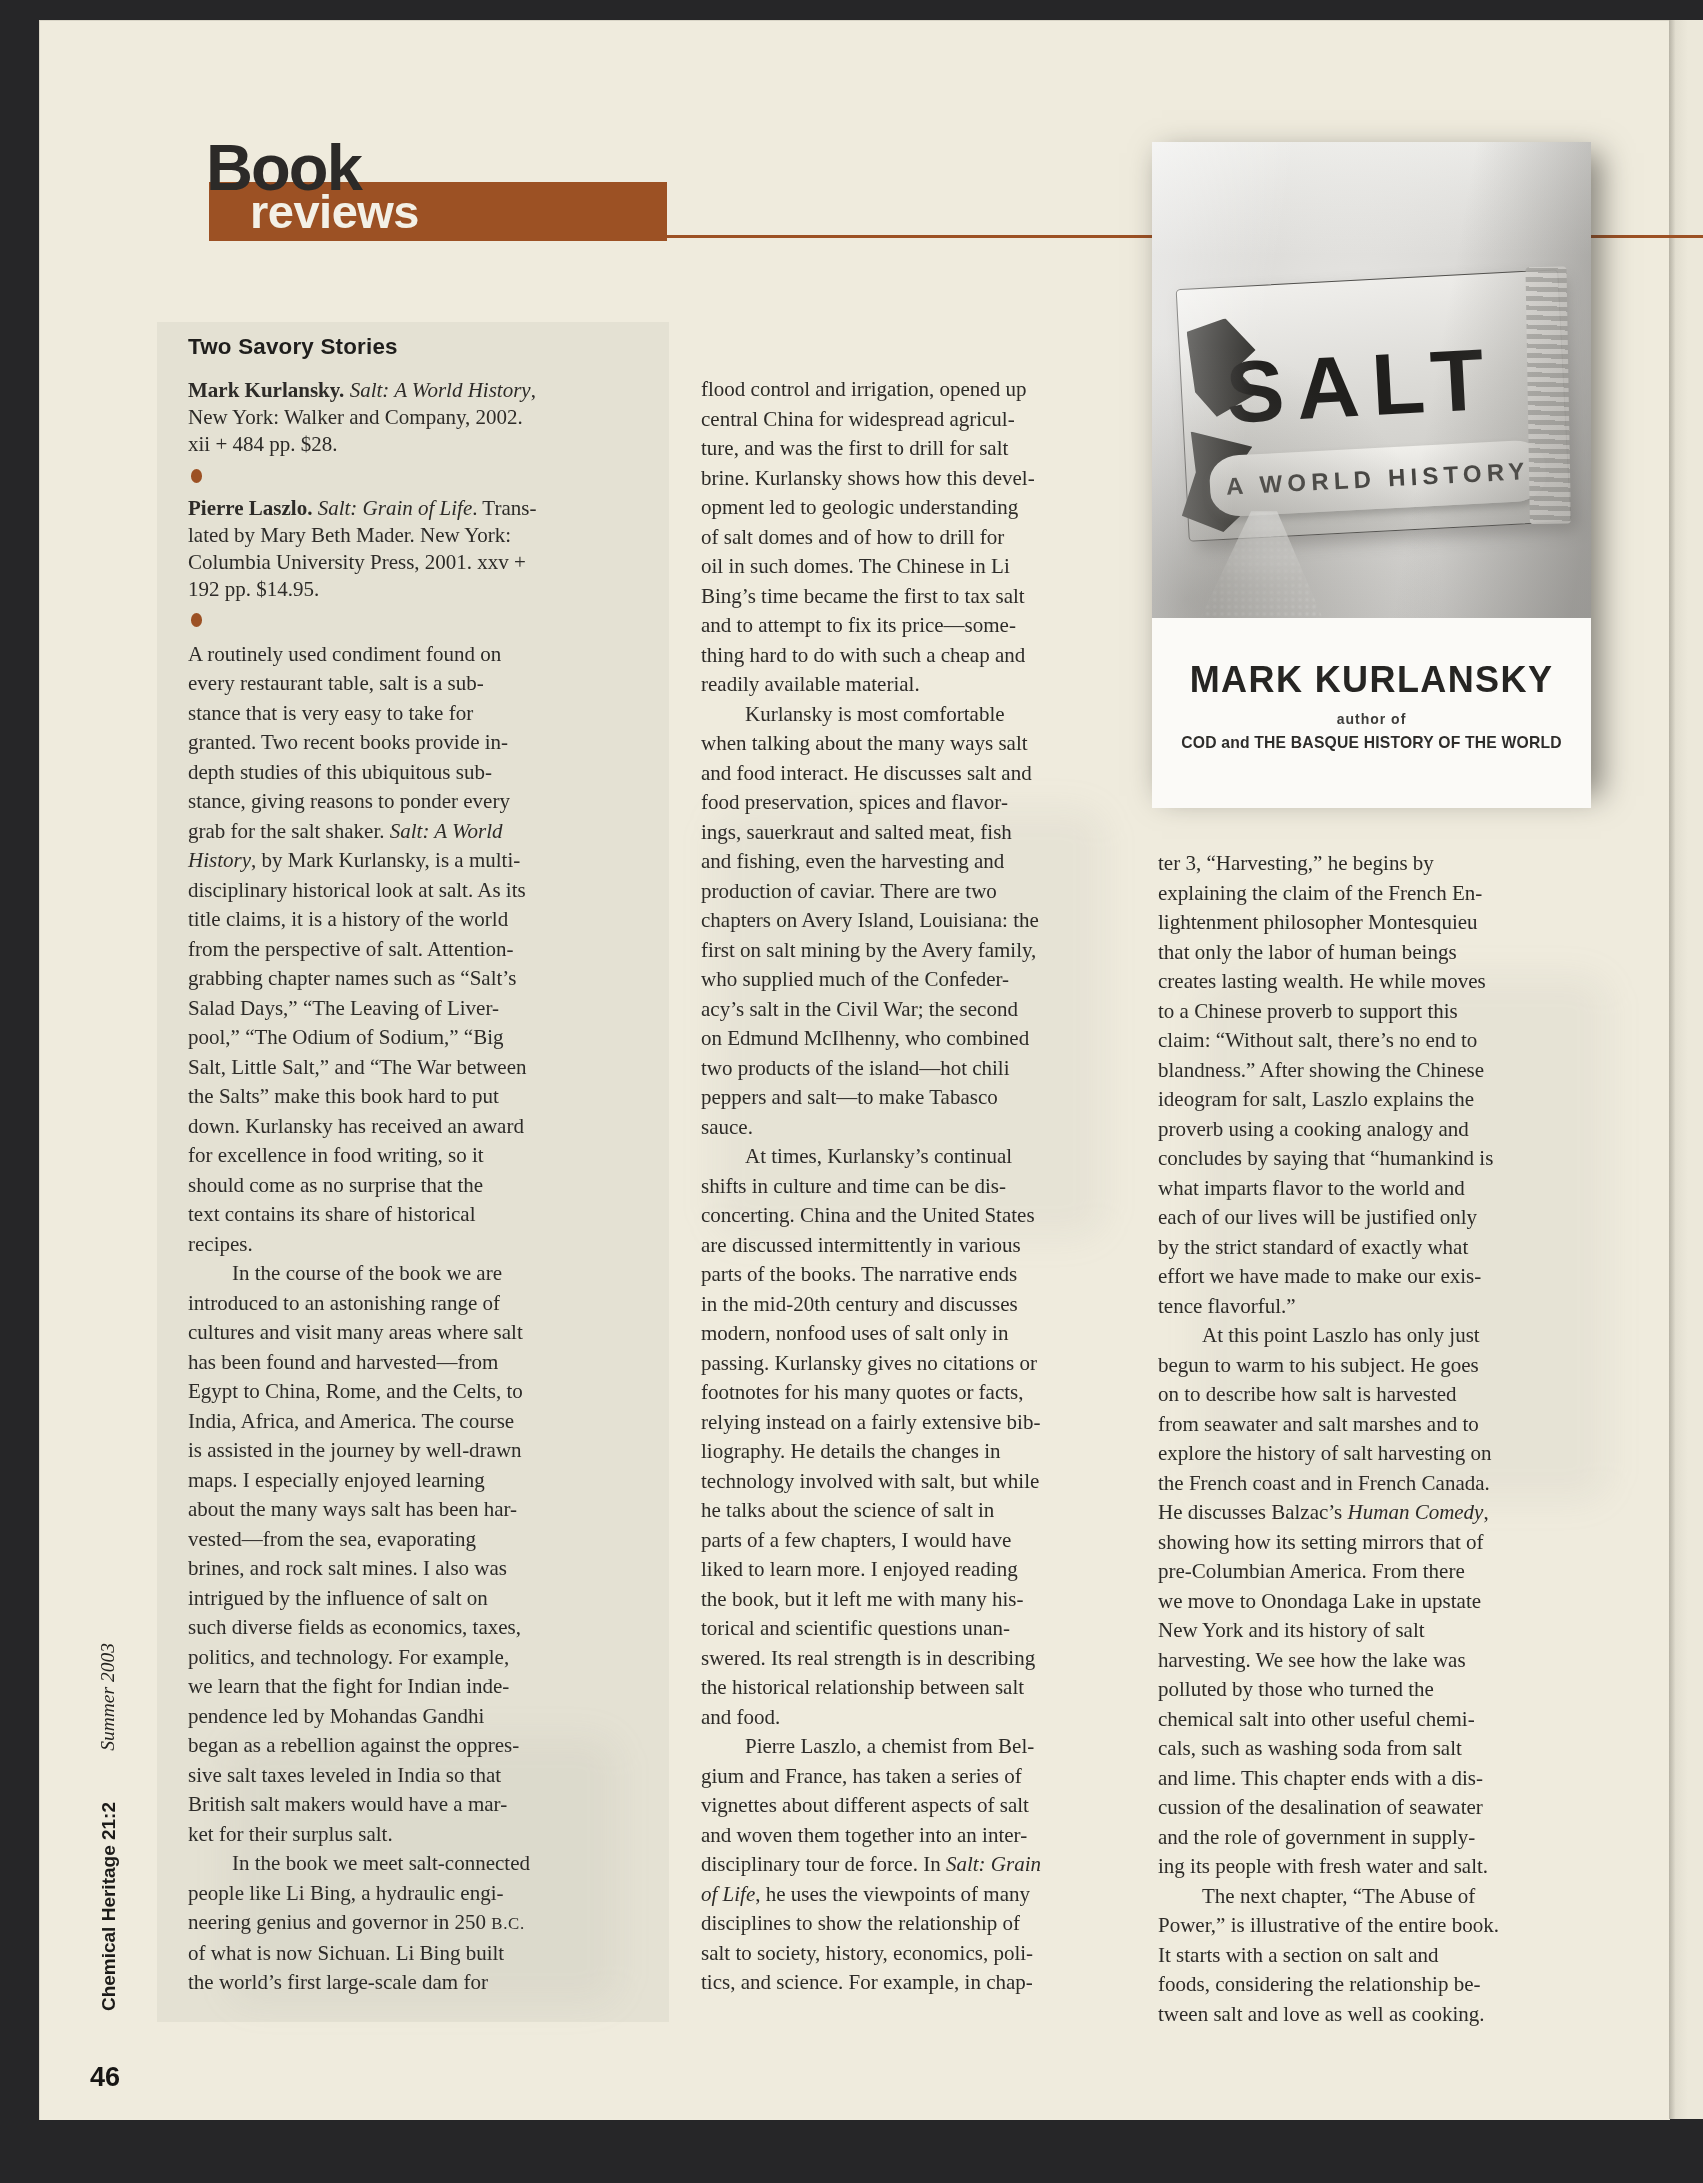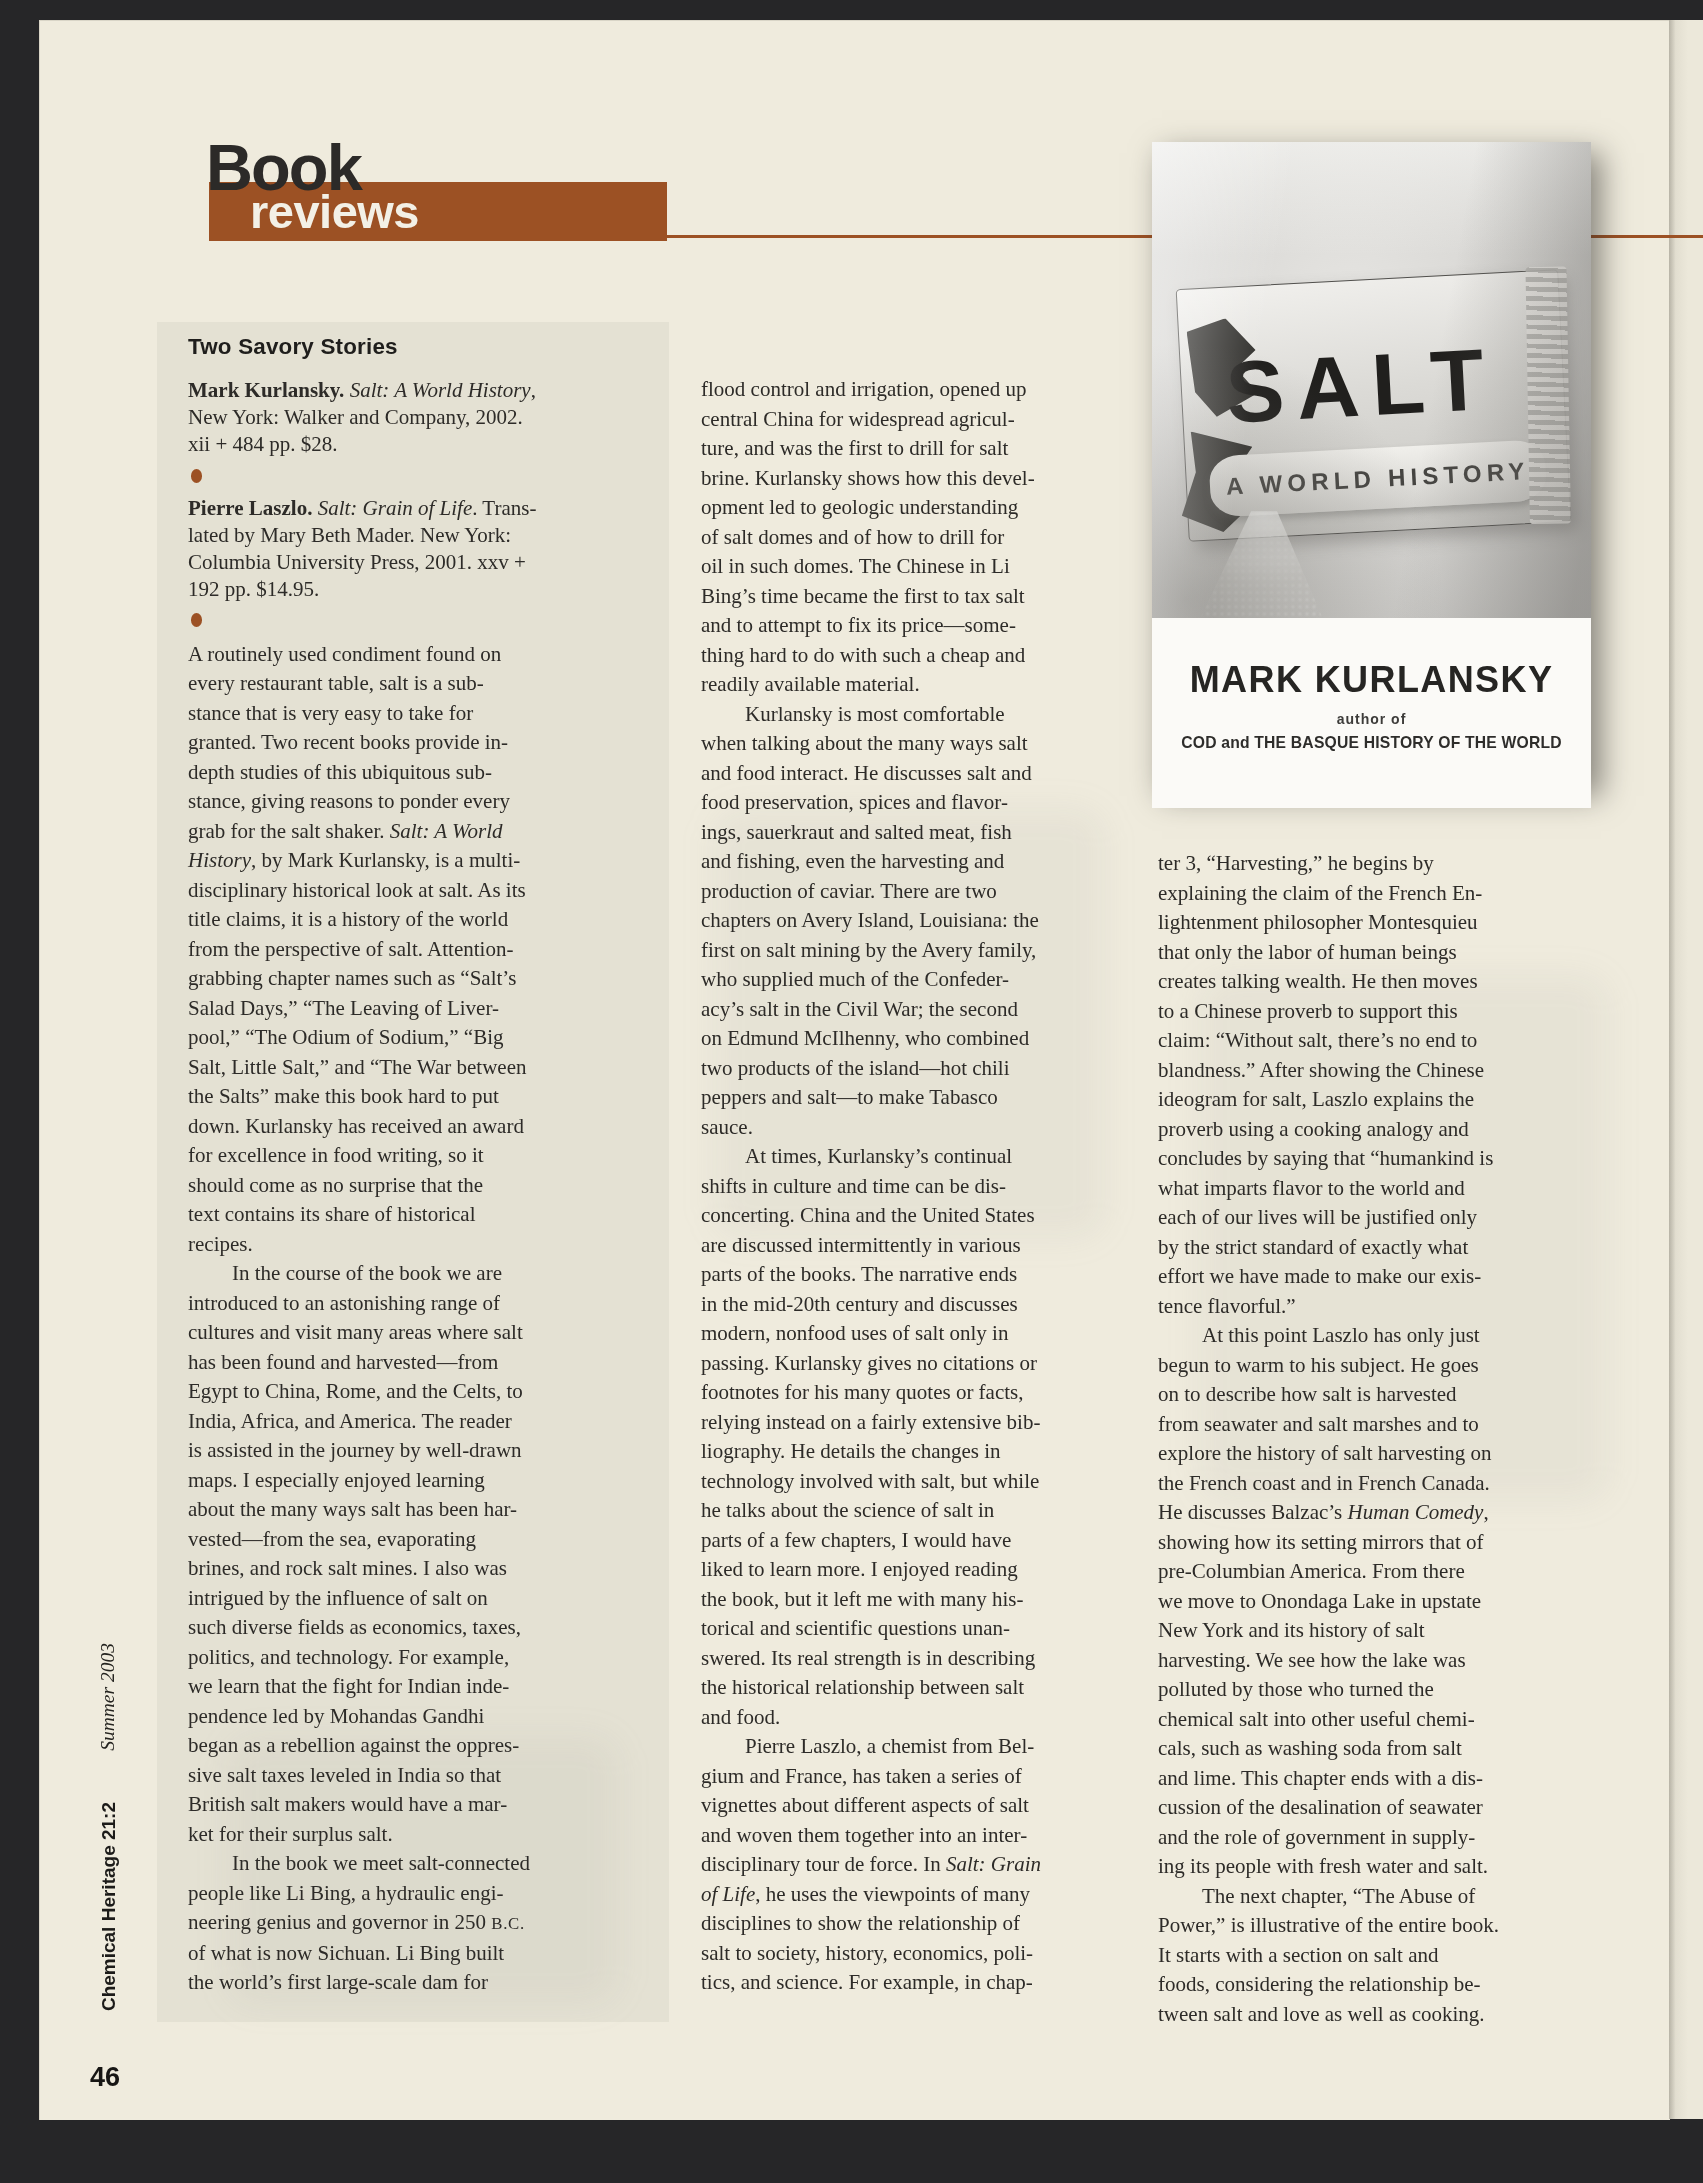--- a/index.html
+++ b/index.html
@@ -149,21 +149,21 @@
         <div class="line"><span>down. Kurlansky has received an award</span></div>
         <div class="line"><span>for excellence in food writing, so it</span></div>
         <div class="line"><span>should come as no surprise that the</span></div>
         <div class="line"><span>text contains its share of historical</span></div>
         <div class="line"><span>recipes.</span></div>
         <div class="line ind"><span>In the course of the book we are</span></div>
         <div class="line"><span>introduced to an astonishing range of</span></div>
         <div class="line"><span>cultures and visit many areas where salt</span></div>
         <div class="line"><span>has been found and harvested—from</span></div>
         <div class="line"><span>Egypt to China, Rome, and the Celts, to</span></div>
-        <div class="line"><span>India, Africa, and America. The reader</span></div>
+        <div class="line"><span>India, Africa, and America. The course</span></div>
         <div class="line"><span>is assisted in the journey by well-drawn</span></div>
         <div class="line"><span>maps. I especially enjoyed learning</span></div>
         <div class="line"><span>about the many ways salt has been har-</span></div>
         <div class="line"><span>vested—from the sea, evaporating</span></div>
         <div class="line"><span>brines, and rock salt mines. I also was</span></div>
         <div class="line"><span>intrigued by the influence of salt on</span></div>
         <div class="line"><span>such diverse fields as economics, taxes,</span></div>
         <div class="line"><span>politics, and technology. For example,</span></div>
         <div class="line"><span>we learn that the fight for Indian inde-</span></div>
         <div class="line"><span>pendence led by Mohandas Gandhi</span></div>
@@ -236,21 +236,21 @@
         <div class="line"><span>salt to society, history, economics, poli-</span></div>
         <div class="line"><span>tics, and science. For example, in chap-</span></div>
       </div>
     </div>
   <div class="col" id="col3" style="left:1158px;top:849px;">
       <div class="para">
         <div class="line"><span>ter 3, “Harvesting,” he begins by</span></div>
         <div class="line"><span>explaining the claim of the French En-</span></div>
         <div class="line"><span>lightenment philosopher Montesquieu</span></div>
         <div class="line"><span>that only the labor of human beings</span></div>
-        <div class="line"><span>creates talking wealth. He then moves</span></div>
+        <div class="line"><span>creates lasting wealth. He while moves</span></div>
         <div class="line"><span>to a Chinese proverb to support this</span></div>
         <div class="line"><span>claim: “Without salt, there’s no end to</span></div>
         <div class="line"><span>blandness.” After showing the Chinese</span></div>
         <div class="line"><span>ideogram for salt, Laszlo explains the</span></div>
         <div class="line"><span>proverb using a cooking analogy and</span></div>
         <div class="line"><span>concludes by saying that “humankind is</span></div>
         <div class="line"><span>what imparts flavor to the world and</span></div>
         <div class="line"><span>each of our lives will be justified only</span></div>
         <div class="line"><span>by the strict standard of exactly what</span></div>
         <div class="line"><span>effort we have made to make our exis-</span></div>

